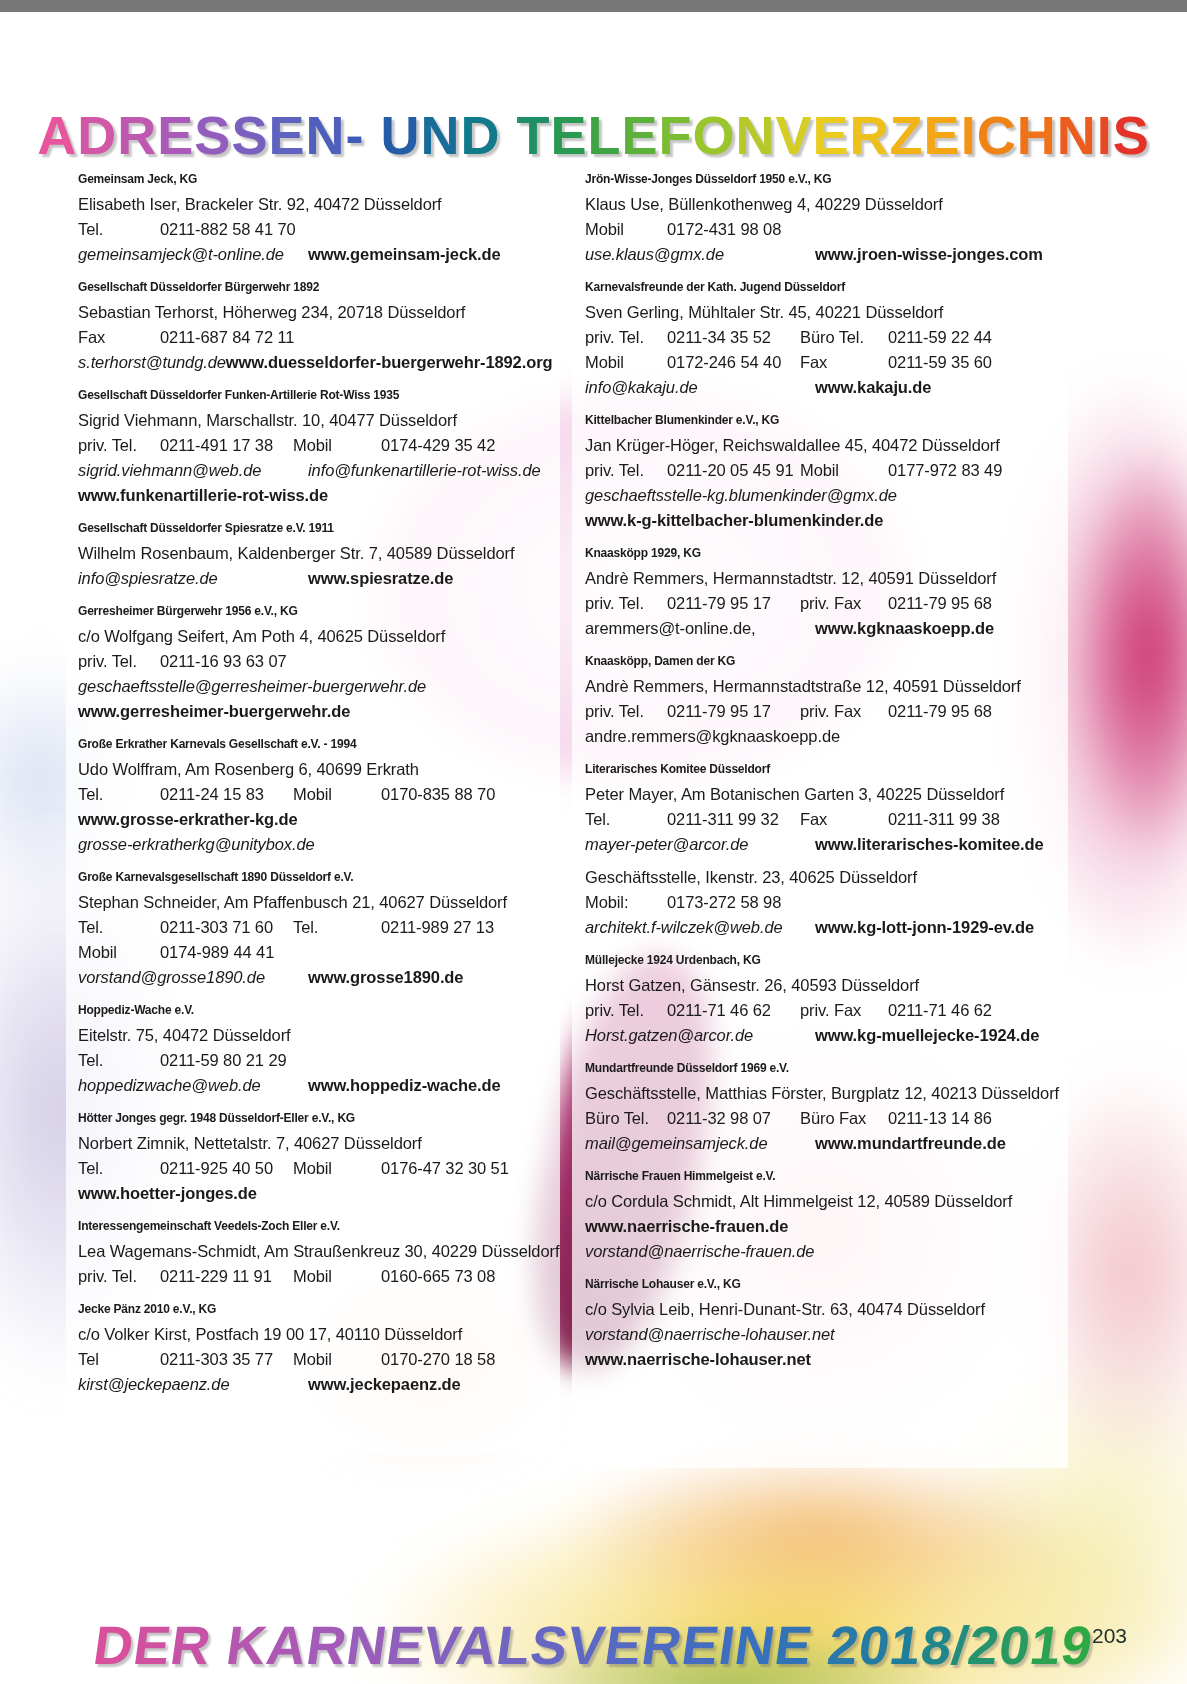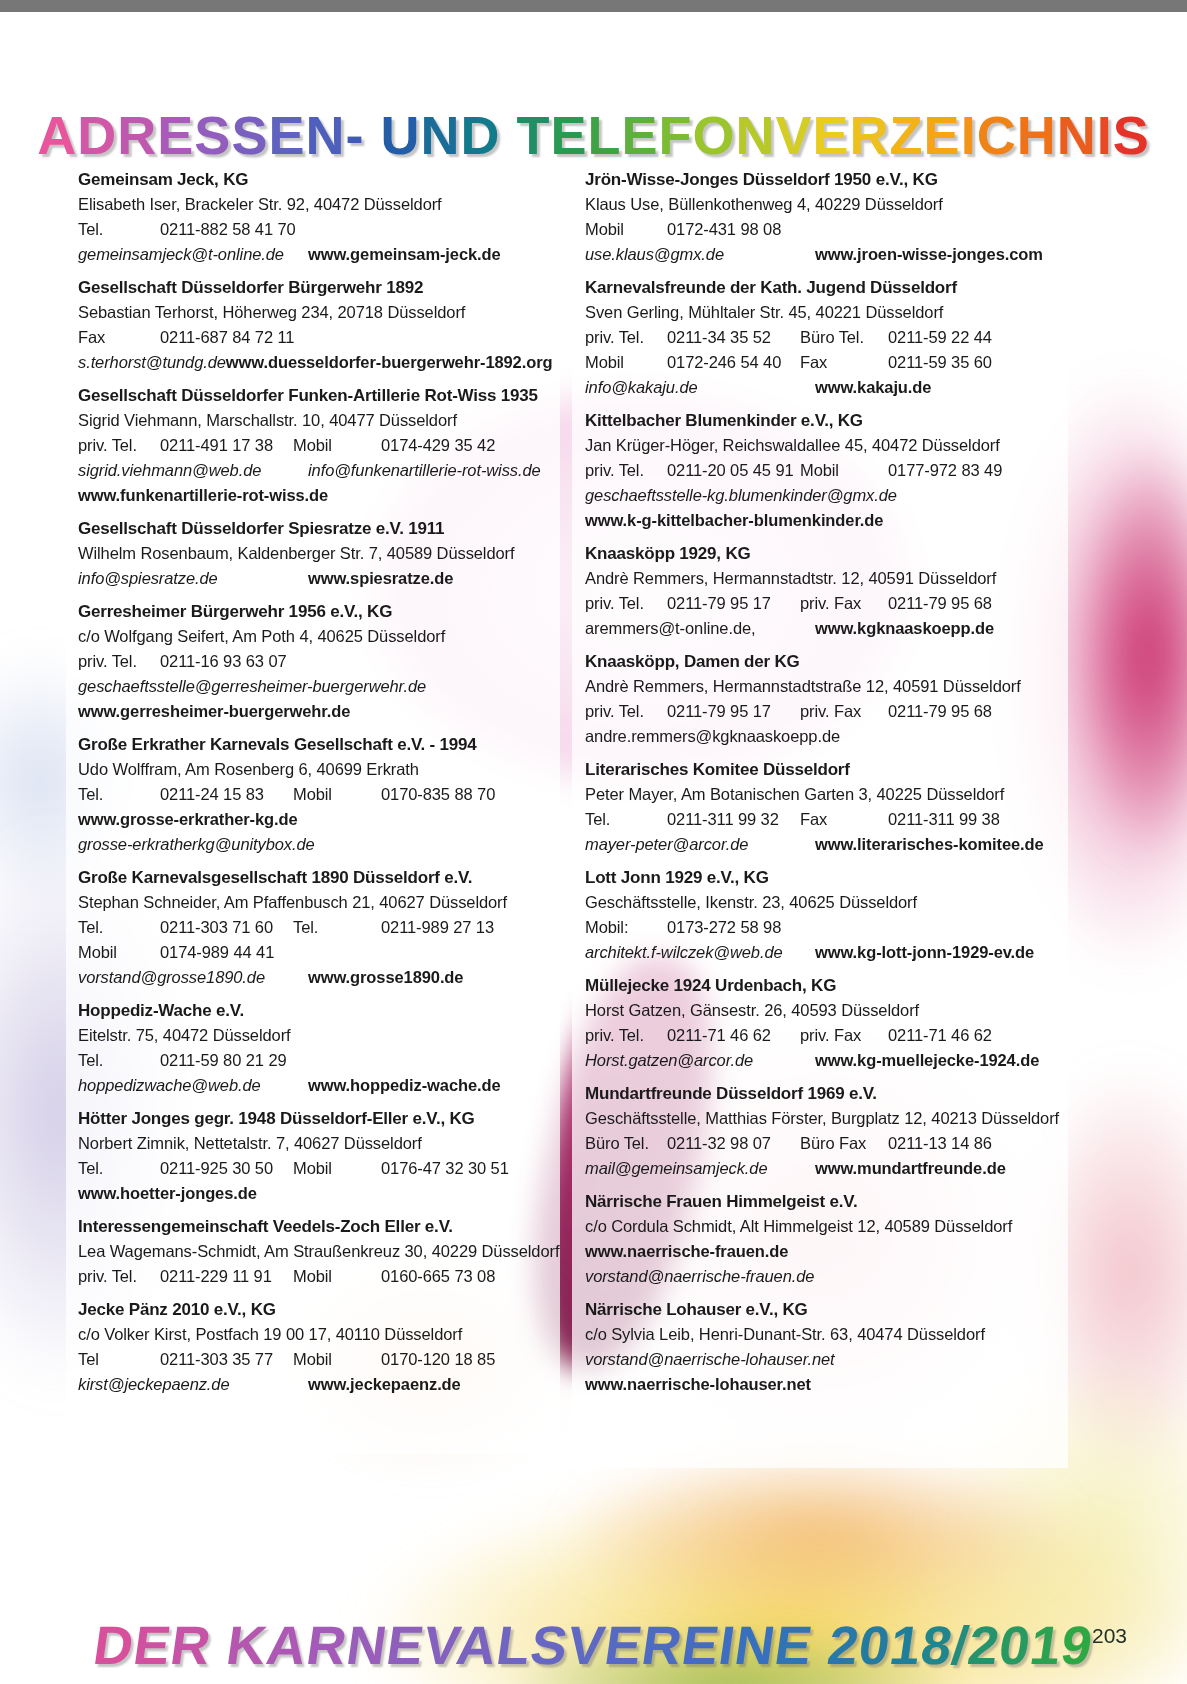--- a/index.html
+++ b/index.html
@@ -50,21 +50,21 @@
     text-shadow:3px 3px 2px rgba(110,110,110,.4);
   }
   .title-top{top:56px;}
   .title-bottom{top:1566px;transform:skewX(-8deg);}
 
   
   .col{position:absolute;top:155px;width:470px;font-size:16.5px;letter-spacing:-0.1px;}
   .col-left{left:78px;}
   .col-right{left:585px;}
   .entry{margin:0 0 8px 0;}
-  .club{font-size:17px;font-weight:700;letter-spacing:-0.2px;line-height:25px;margin:0;white-space:nowrap;}
+  .club{font-size:12px;font-weight:700;letter-spacing:-0.2px;line-height:25px;margin:0;white-space:nowrap;}
   .line{line-height:25px;white-space:nowrap;display:flex;}
   .line .t{display:inline-block;}
   .it{font-style:italic;}
   .b{font-weight:700;}
   .cell{flex:0 0 auto;}
   .l1{min-width:82px;}
   .v1{flex:0 1 133px;min-width:max-content;}
   .l2{min-width:88px;}
   .sl{flex:0 1 230px;min-width:max-content;}
   .sr{flex:0 0 auto;}
@@ -224,21 +224,21 @@
           <span class="sr b">www.hoppediz-wache.de</span>
         </div>
       </div>
       <div class="entry">
         <h3 class="club">Hötter Jonges gegr. 1948 Düsseldorf-Eller e.V., KG</h3>
         <div class="line">
           <span class="t ">Norbert Zimnik, Nettetalstr. 7, 40627 Düsseldorf</span>
         </div>
         <div class="line">
           <span class="cell l1">Tel.</span>
-          <span class="cell v1">0211-925 30 50</span>
+          <span class="cell v1">0211-925 40 50</span>
           <span class="cell l2">Mobil</span>
           <span class="cell v2">0176-47 32 30 51</span>
         </div>
         <div class="line">
           <span class="t b">www.hoetter-jonges.de</span>
         </div>
       </div>
       <div class="entry">
         <h3 class="club">Interessengemeinschaft Veedels-Zoch Eller e.V.</h3>
         <div class="line">
@@ -253,21 +253,21 @@
       </div>
       <div class="entry">
         <h3 class="club">Jecke Pänz 2010 e.V., KG</h3>
         <div class="line">
           <span class="t ">c/o Volker Kirst, Postfach 19 00 17, 40110 Düsseldorf</span>
         </div>
         <div class="line">
           <span class="cell l1">Tel</span>
           <span class="cell v1">0211-303 35 77</span>
           <span class="cell l2">Mobil</span>
-          <span class="cell v2">0170-120 18 85</span>
+          <span class="cell v2">0170-270 18 58</span>
         </div>
         <div class="line">
           <span class="sl it">kirst@jeckepaenz.de</span>
           <span class="sr b">www.jeckepaenz.de</span>
         </div>
       </div>
     </div>
   <div class="col col-right" id="col-right">
       <div class="entry">
         <h3 class="club">Jrön-Wisse-Jonges Düsseldorf 1950 e.V., KG</h3>
@@ -364,21 +364,20 @@
           <span class="cell v1">0211-311 99 32</span>
           <span class="cell l2">Fax</span>
           <span class="cell v2">0211-311 99 38</span>
         </div>
         <div class="line">
           <span class="sl it">mayer-peter@arcor.de</span>
           <span class="sr b">www.literarisches-komitee.de</span>
         </div>
       </div>
       <div class="entry">
-        <h3 class="club">Lott Jonn 1929 e.V., KG</h3>
         <div class="line">
           <span class="t ">Geschäftsstelle, Ikenstr. 23, 40625 Düsseldorf</span>
         </div>
         <div class="line">
           <span class="cell l1">Mobil:</span>
           <span class="cell v1">0173-272 58 98</span>
         </div>
         <div class="line">
           <span class="sl it">architekt.f-wilczek@web.de</span>
           <span class="sr b">www.kg-lott-jonn-1929-ev.de</span>

